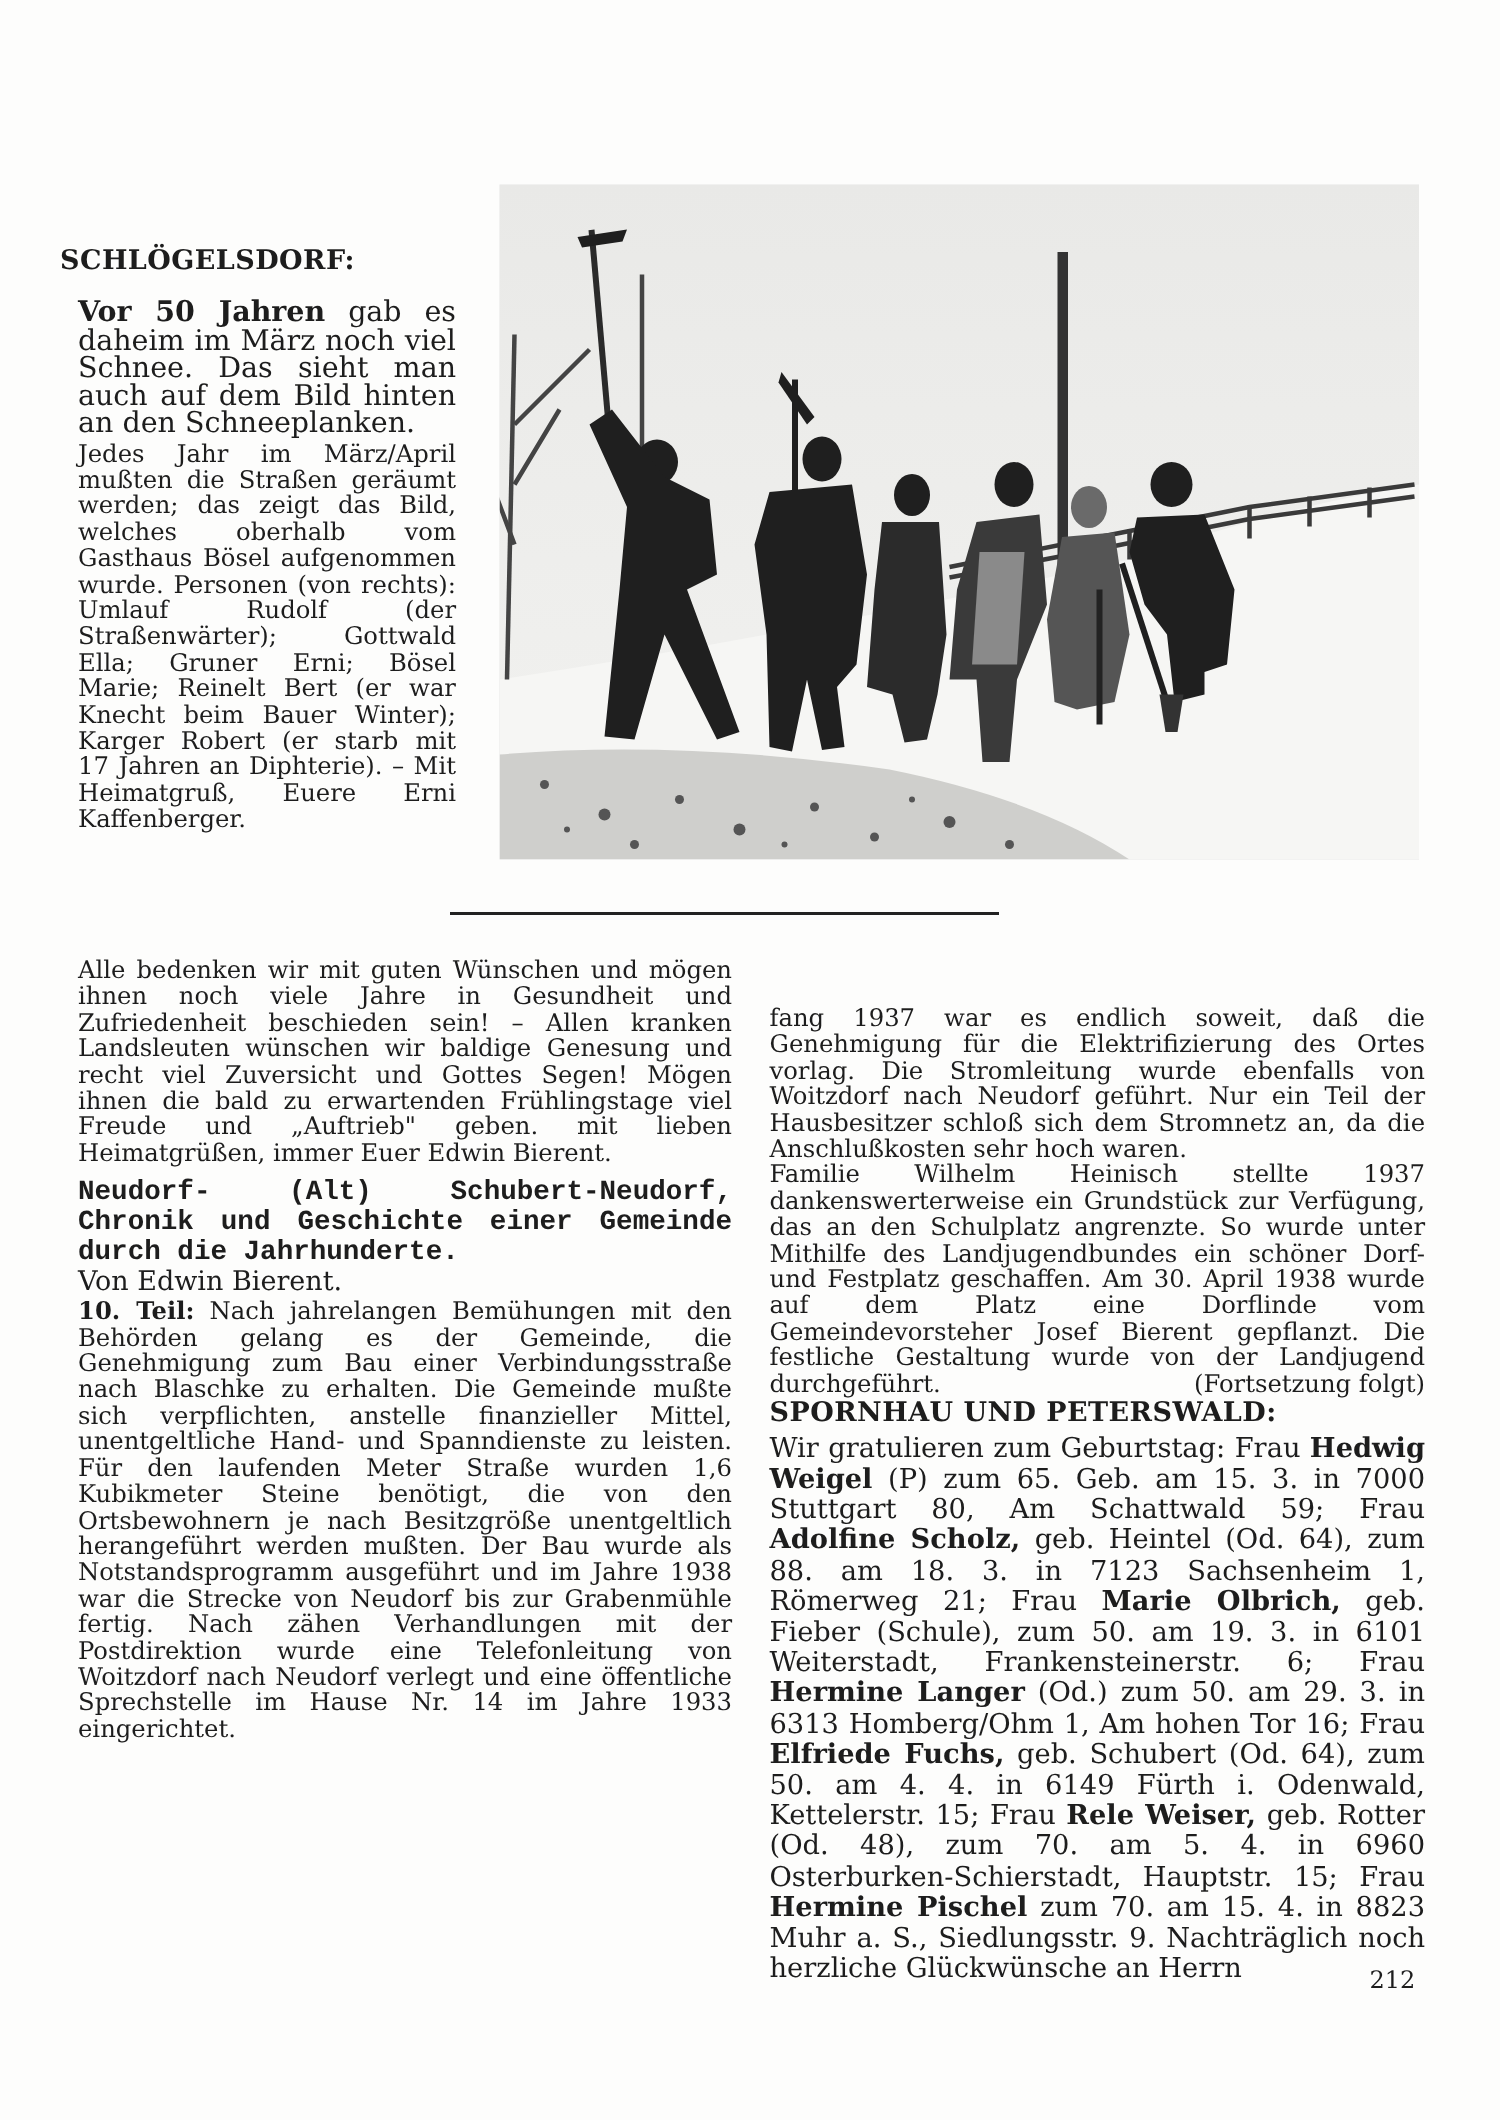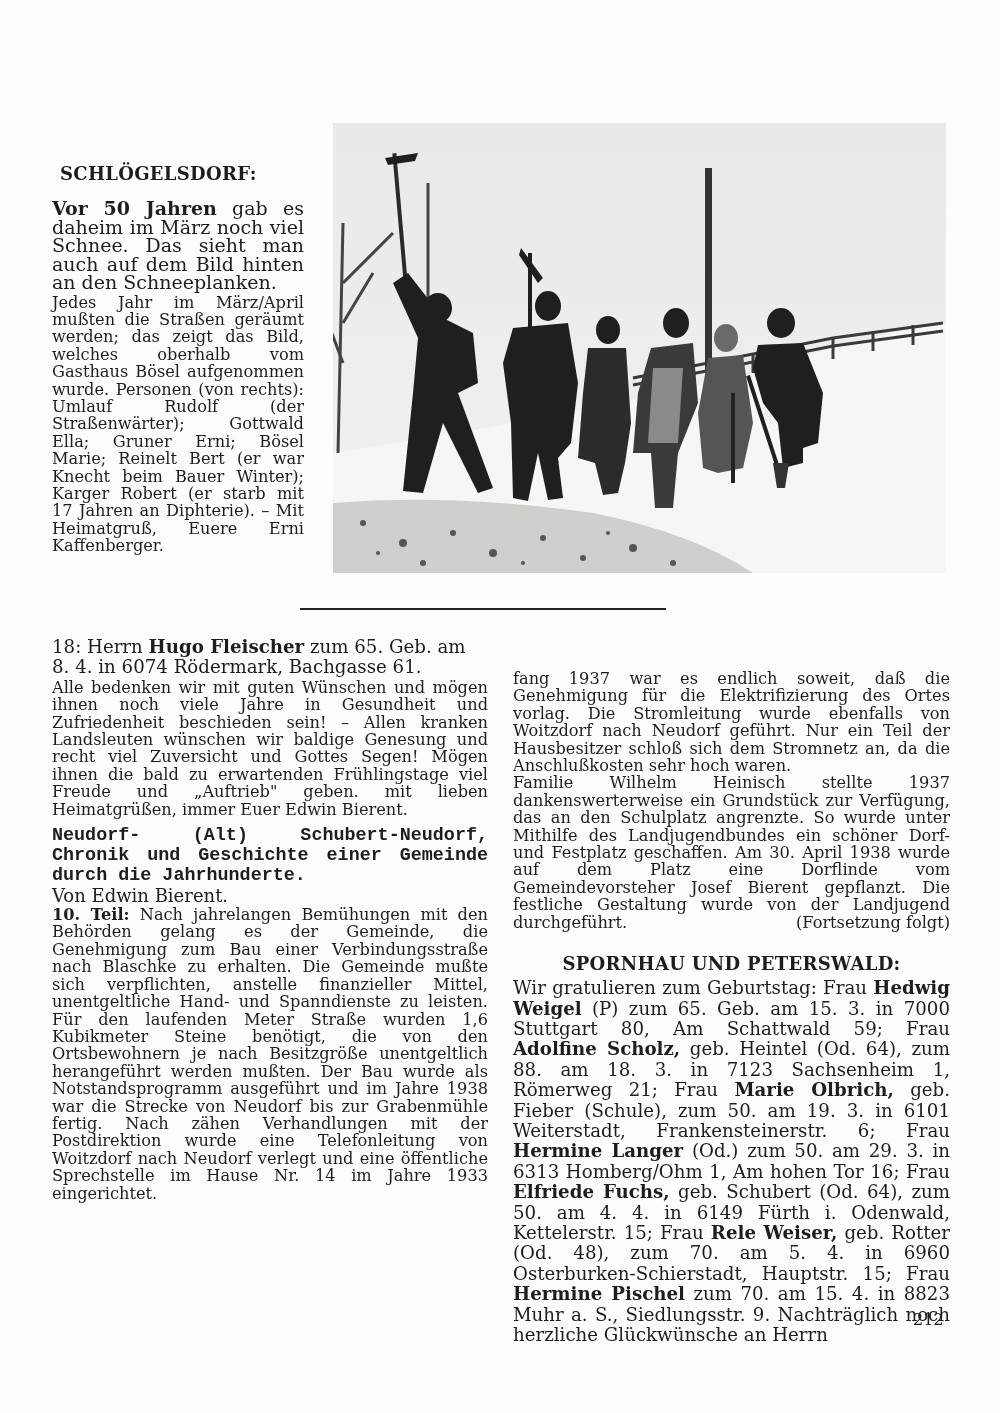--- a/index.html
+++ b/index.html
@@ -12,21 +12,21 @@
   .lead { font-size:19px; line-height:18.5px; }
   b { font-weight:bold; }
   p { margin:0; }
   #photo { left:333px; top:123px; width:613px; height:450px; background:#e8e8e6; overflow:hidden; }
   #rule { left:300px; top:608px; width:366px; height:2px; background:#222; }
   .bold-title { font-weight:bold; font-size:18.4px; line-height:20px; }
 </style>
 </head>
 <body>
 
-<div class="abs heading" style="left:60px; top:163px;">SCHLÖGELSDORF:</div>
+<div class="abs heading" style="left:40px; top:163px;">SCHLÖGELSDORF:</div>
 
 <div class="abs" style="left:52px; top:199px; width:252px;">
   <p class="lead" style="text-align:justify;"><b>Vor 50 Jahren</b><span> gab es daheim im März noch viel Schnee. Das sieht man auch auf dem Bild hinten an den Schneeplanken.</span></p>
   <p class="txt" style="margin-top:2px;">Jedes Jahr im März/April mußten die Straßen geräumt werden; das zeigt das Bild, welches oberhalb vom Gasthaus Bösel aufgenommen wurde. Personen (von rechts): Umlauf Rudolf (der Straßenwärter); Gottwald Ella; Gruner Erni; Bösel Marie; Reinelt Bert (er war Knecht beim Bauer Winter); Karger Robert (er starb mit 17 Jahren an Diphterie). – Mit Heimatgruß, Euere Erni Kaffenberger.</p>
 </div>
 
 <div class="abs" id="photo">
   <svg width="613" height="450" viewBox="0 0 613 450">
     <defs>
       <linearGradient id="sky" x1="0" y1="0" x2="0" y2="1">
@@ -95,27 +95,26 @@
       <path d="M425 222 L470 220 L490 270 L485 320 L470 325 L470 340 L450 345 L445 300 L430 280 L420 245 Z"></path>
       <rect x="430" y="250" width="4" height="110" transform="rotate(-18 432 305)"></rect>
       <path d="M440 340 L456 340 L452 365 L444 365 Z" fill="#333"></path>
     </g>
   </svg>
 </div>
 
 <div class="abs" id="rule"></div>
 
 <div class="abs" style="left:52px; top:637px; width:436px;">
-  <p class="txtL" style="text-align:left;"><span>18: Herrn </span><b>Hugo Fleischer</b><span> zum 65. Geb. am 8. 4. in 6074 Rödermark, Bachgasse 61.</span></p>
   <p class="txt" style="margin-top:1px;">Alle bedenken wir mit guten Wünschen und mögen ihnen noch viele Jahre in Gesundheit und Zufriedenheit beschieden sein! – Allen kranken Landsleuten wünschen wir baldige Genesung und recht viel Zuversicht und Gottes Segen! Mögen ihnen die bald zu erwartenden Frühlingstage viel Freude und „Auftrieb" geben. mit lieben Heimatgrüßen, immer Euer Edwin Bierent.</p>
   <p class="bold-title" style="margin-top:8px; text-align:justify;font-family:Liberation Mono, monospace;">Neudorf- (Alt) Schubert-Neudorf, Chronik und Geschichte einer Gemeinde durch die Jahrhunderte.</p>
   <p style="font-size:18px; line-height:20px;">Von Edwin Bierent.</p>
   <p class="txt"><b>10. Teil:</b><span> Nach jahrelangen Bemühungen mit den Behörden gelang es der Gemeinde, die Genehmigung zum Bau einer Verbindungsstraße nach Blaschke zu erhalten. Die Gemeinde mußte sich verpflichten, anstelle finanzieller Mittel, unentgeltliche Hand- und Spanndienste zu leisten. Für den laufenden Meter Straße wurden 1,6 Kubikmeter Steine benötigt, die von den Ortsbewohnern je nach Besitzgröße unentgeltlich herangeführt werden mußten. Der Bau wurde als Notstandsprogramm ausgeführt und im Jahre 1938 war die Strecke von Neudorf bis zur Grabenmühle fertig. Nach zähen Verhandlungen mit der Postdirektion wurde eine Telefonleitung von Woitzdorf nach Neudorf verlegt und eine öffentliche Sprechstelle im Hause Nr. 14 im Jahre 1933 eingerichtet.</span></p>
 </div>
 
 <div class="abs" style="left:513px; top:670px; width:437px;">
   <p class="txt">fang 1937 war es endlich soweit, daß die Genehmigung für die Elektrifizierung des Ortes vorlag. Die Stromleitung wurde ebenfalls von Woitzdorf nach Neudorf geführt. Nur ein Teil der Hausbesitzer schloß sich dem Stromnetz an, da die Anschlußkosten sehr hoch waren.</p>
   <p class="txt"><span>Familie Wilhelm Heinisch stellte 1937 dankenswerterweise ein Grundstück zur Verfügung, das an den Schulplatz angrenzte. So wurde unter Mithilfe des Landjugendbundes ein schöner Dorf- und Festplatz geschaffen. Am 30. April 1938 wurde auf dem Platz eine Dorflinde vom Gemeindevorsteher Josef Bierent gepflanzt. Die festliche Gestaltung wurde von der Landjugend durchgeführt.</span>&nbsp;&nbsp;&nbsp; <span style="float:right;">(Fortsetzung folgt)</span></p>
-  <div class="heading" style="margin-top:22px;text-align:center;">SPORNHAU UND PETERSWALD:</div>
+  <div class="heading" style="">SPORNHAU UND PETERSWALD:</div>
   <p class="txtL" style="margin-top:4px;" id="greet"><span>Wir gratulieren zum Geburtstag: Frau </span><b>Hedwig Weigel</b><span> (P) zum 65. Geb. am 15. 3. in 7000 Stuttgart 80, Am Schattwald 59; Frau </span><b>Adolfine Scholz,</b><span> geb. Heintel (Od. 64), zum 88. am 18. 3. in 7123 Sachsenheim 1, Römerweg 21; Frau </span><b>Marie Olbrich,</b><span> geb. Fieber (Schule), zum 50. am 19. 3. in 6101 Weiterstadt, Frankensteinerstr. 6; Frau </span><b>Hermine Langer</b><span> (Od.) zum 50. am 29. 3. in 6313 Homberg/Ohm 1, Am hohen Tor 16; Frau </span><b>Elfriede Fuchs,</b><span> geb. Schubert (Od. 64), zum 50. am 4. 4. in 6149 Fürth i. Odenwald, Kettelerstr. 15; Frau </span><b>Rele Weiser,</b><span> geb. Rotter (Od. 48), zum 70. am 5. 4. in 6960 Osterburken-Schierstadt, Hauptstr. 15; Frau </span><b>Hermine Pischel</b><span> zum 70. am 15. 4. in 8823 Muhr a. S., Siedlungsstr. 9. Nachträglich noch herzliche Glückwünsche an Herrn</span></p>
 </div>
 
 <div class="abs" style="left:913px; top:1310px; font-size:16px;">212</div>
 
 </body></html>

